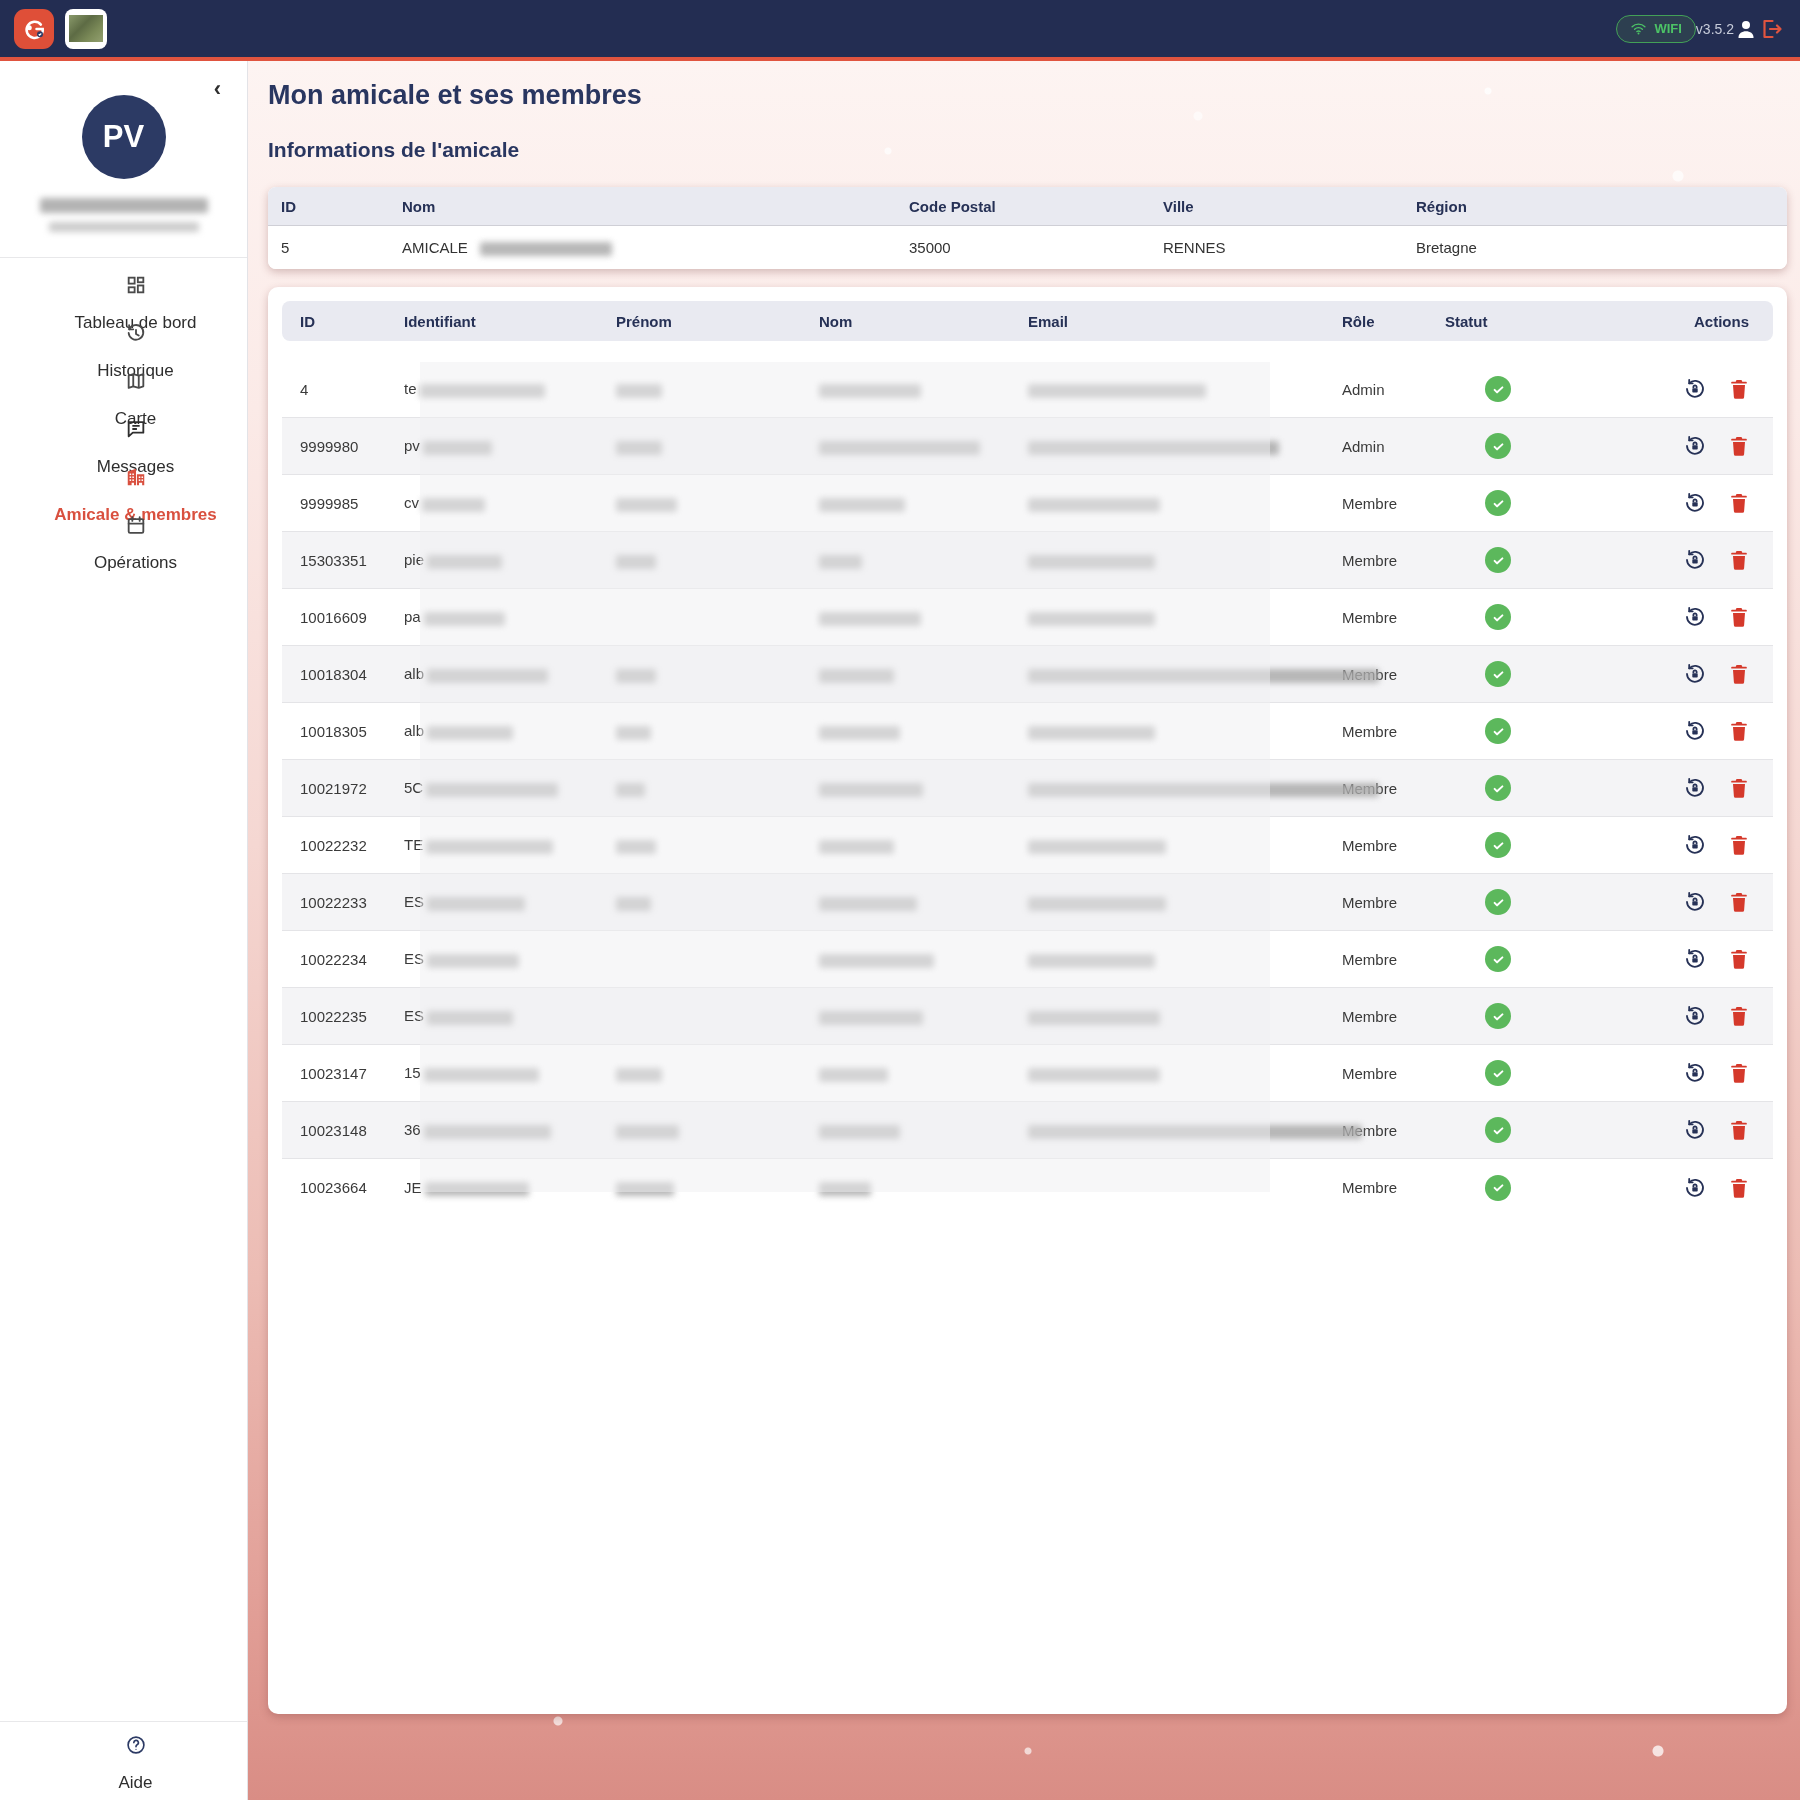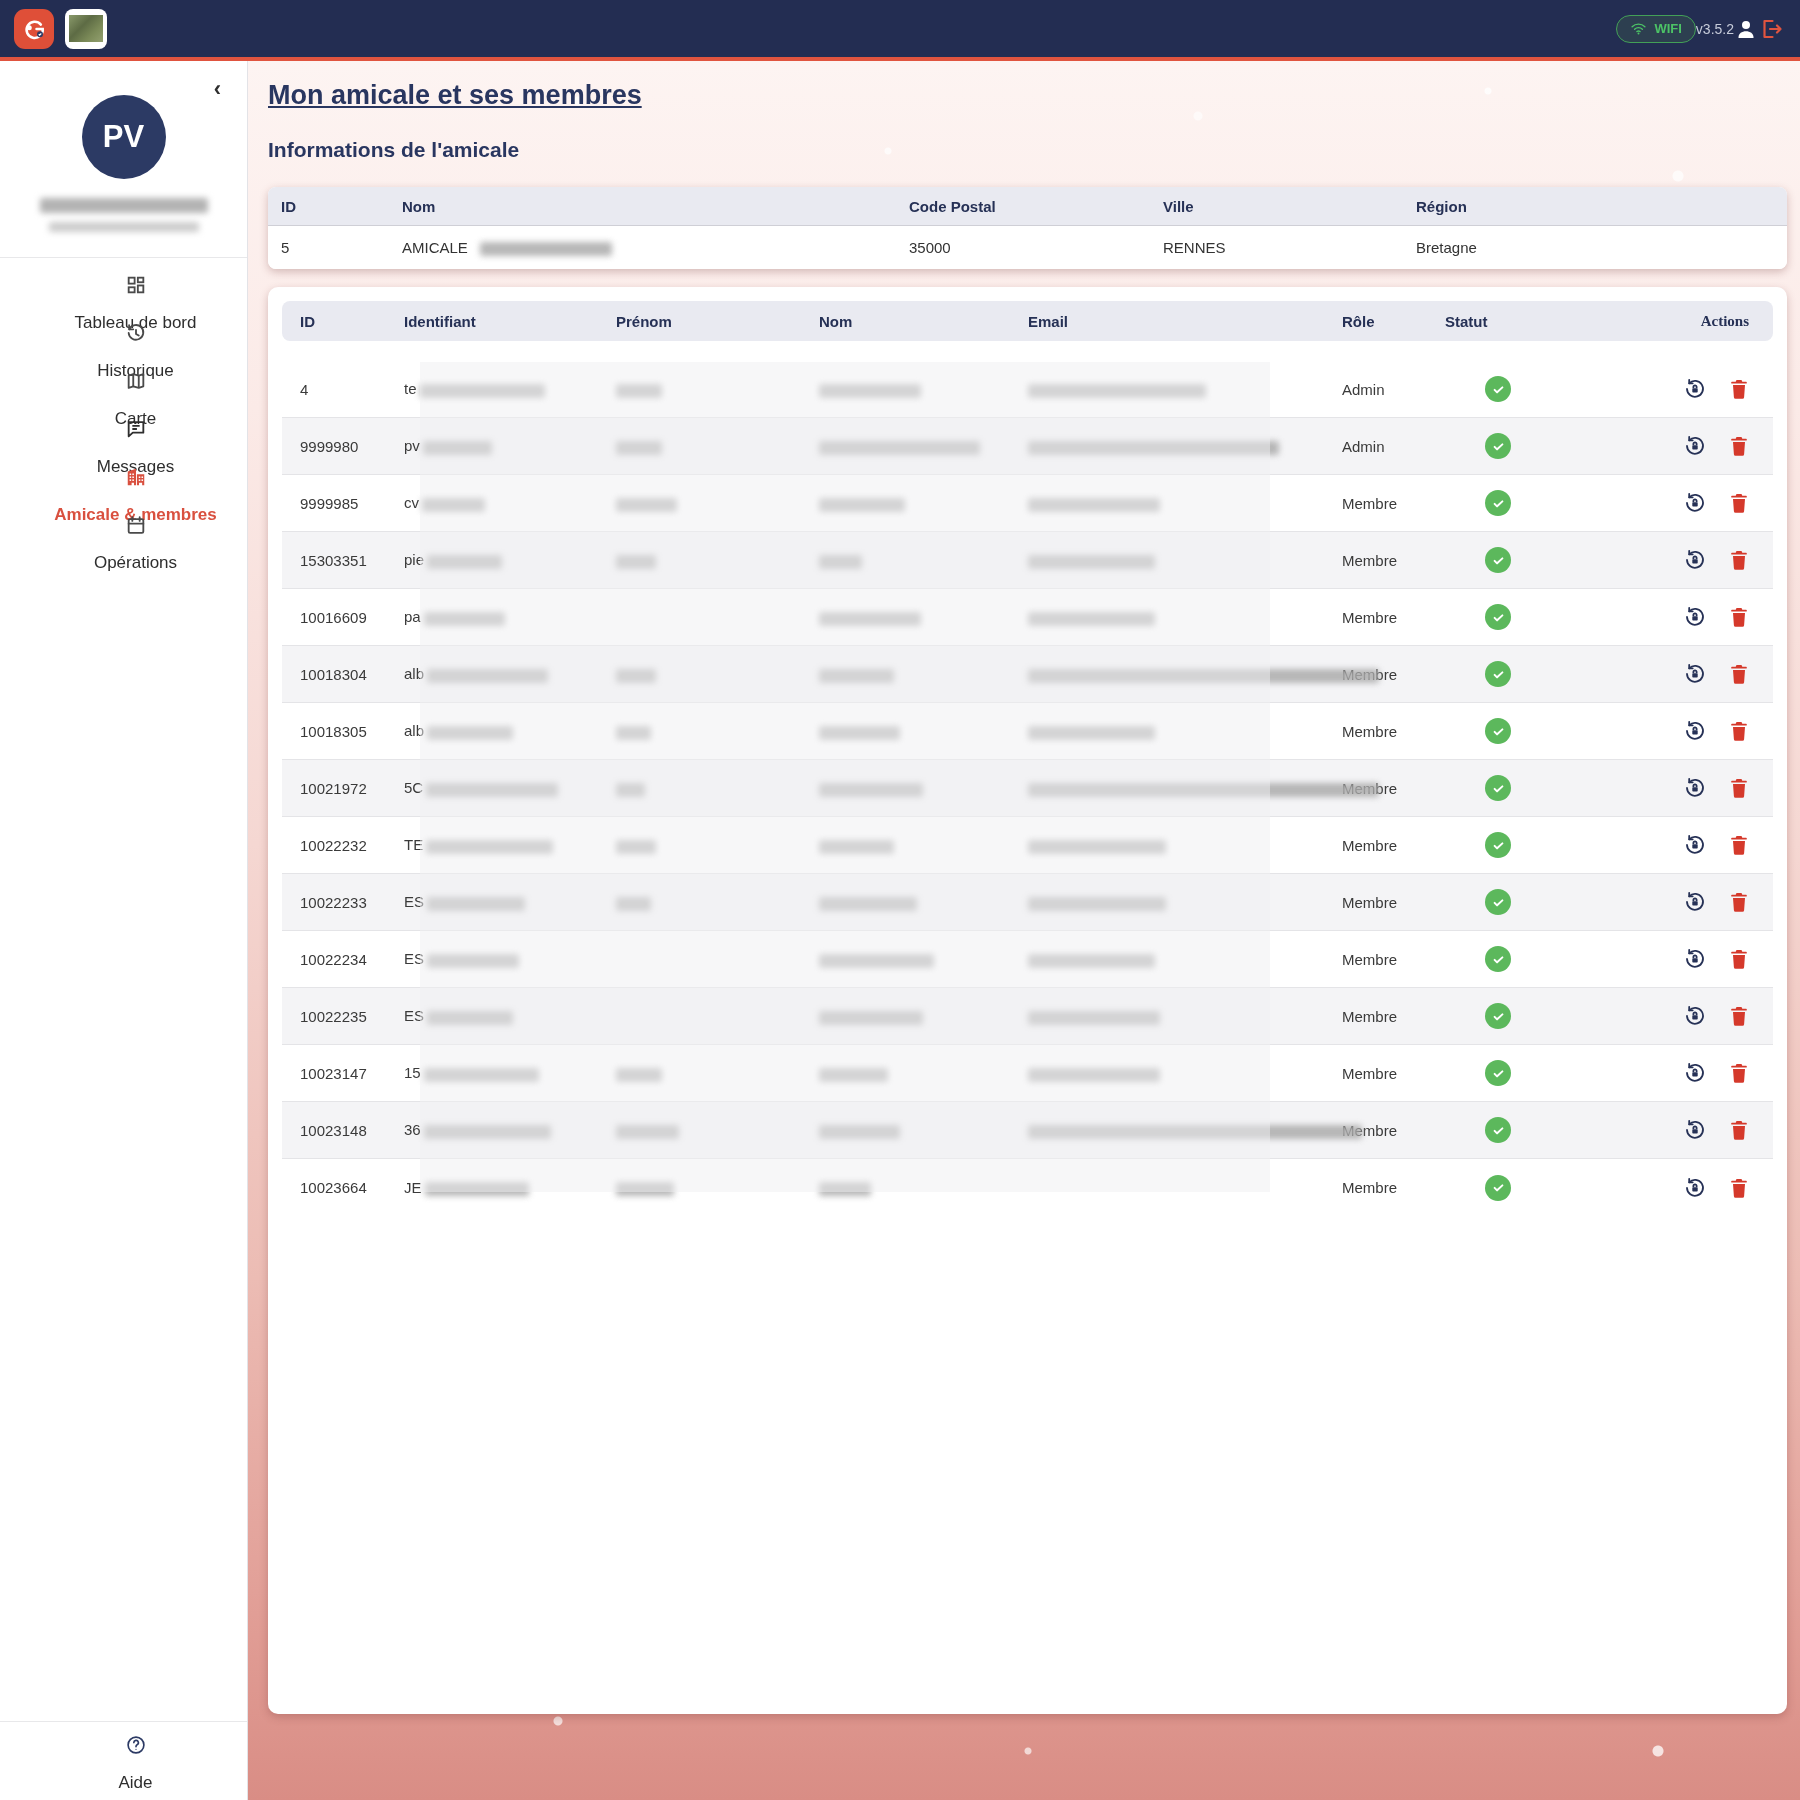--- a/index.html
+++ b/index.html
@@ -86,21 +86,21 @@
   .nav{padding-top:16px;}
   .nav-item{display:flex;align-items:center;gap:17px;height:48px;padding-left:24px;
     font-size:17px;color:#2e2e2e;cursor:pointer;flex-direction:column;}
   .nav-item .nav-ico{width:22px;height:22px;display:flex;}
   .nav-item svg{width:22px;height:22px;}
   .nav-item.active{color:#d9503f;font-weight:700;}
   .sidebar-bottom{position:absolute;bottom:0;left:0;right:0;border-top:1px solid #e8e8ea;padding:12px 0 18px;}
 
   
   .content{position:absolute;inset:0;padding:0 13px 0 20px;}
-  .page-title{margin:19px 0 0;font-size:27px;font-weight:700;color:#293660;text-decoration:underline;}
+  .page-title{margin:19px 0 0;font-size:27px;font-weight:700;color:#293660;}
   .section-title{margin:0;font-size:21px;font-weight:700;color:#293660;}
   .info-title{margin-top:27px;}
   .card{background:#fff;border-radius:8px;box-shadow:0 3px 9px rgba(110,45,45,.28);}
 
   .amicale-card{margin-top:25px;}
   .a-grid{display:grid;grid-template-columns:134px 507px 254px 253px 1fr;align-items:center;}
   .a-head{height:39px;background:#e9eaf1;border-radius:8px 8px 0 0;border-bottom:1px solid #cfcfd6;
     font-weight:700;font-size:15px;color:#263156;}
   .a-row{height:43px;font-size:15px;color:#333;background:#fff;border-radius:0 0 8px 8px;}
   .a-grid > div:first-child{padding-left:13px;}
@@ -108,21 +108,21 @@
   .members-bar{display:flex;justify-content:space-between;align-items:center;margin-top:37px;}
   .add-btn{height:41px;border-radius:21px;background:#263156;color:#fff;border:none;
     font-size:17px;font-family:inherit;display:flex;align-items:center;gap:13px;
     padding:0 26px;cursor:pointer;box-shadow:0 2px 6px rgba(60,30,50,.3);}
   .add-btn .plus{font-size:23px;font-weight:400;line-height:1;margin-top:-2px;}
 
   .members-card{margin-top:18px;height:1427px;padding:14px;position:relative;border-radius:10px;}
   .m-grid{display:grid;grid-template-columns:122px 212px 203px 209px 314px 103px 150px 1fr;align-items:center;}
   .m-head{height:40px;background:#e9eaf1;border-radius:8px;font-weight:700;font-size:15px;color:#263156;}
   .m-grid > div:first-child{padding-left:18px;}
-  .m-head .col-actions{text-align:right;padding-right:24px;font-family:Liberation Serif, serif;}
+  .m-head .col-actions{text-align:right;padding-right:24px;}
   .m-body{margin-top:20px;}
   .m-row{height:57px;font-size:15px;color:#3a3a3a;border-bottom:1px solid #e4e4e7;}
   .m-row:last-child{border-bottom:none;}
   .m-row.alt{background:#f4f4f6;}
   .blur-block{display:inline-block;height:14px;background:#ababab;border-radius:2px;
     filter:blur(3px);vertical-align:middle;opacity:.85;}
   .cell-ident .blur-block{margin-left:3px;}
   .check-badge{width:26px;height:26px;border-radius:50%;background:#5cb85c;display:flex;
     align-items:center;justify-content:center;margin-left:40px;}
   .check-badge svg{width:17px;height:17px;}

